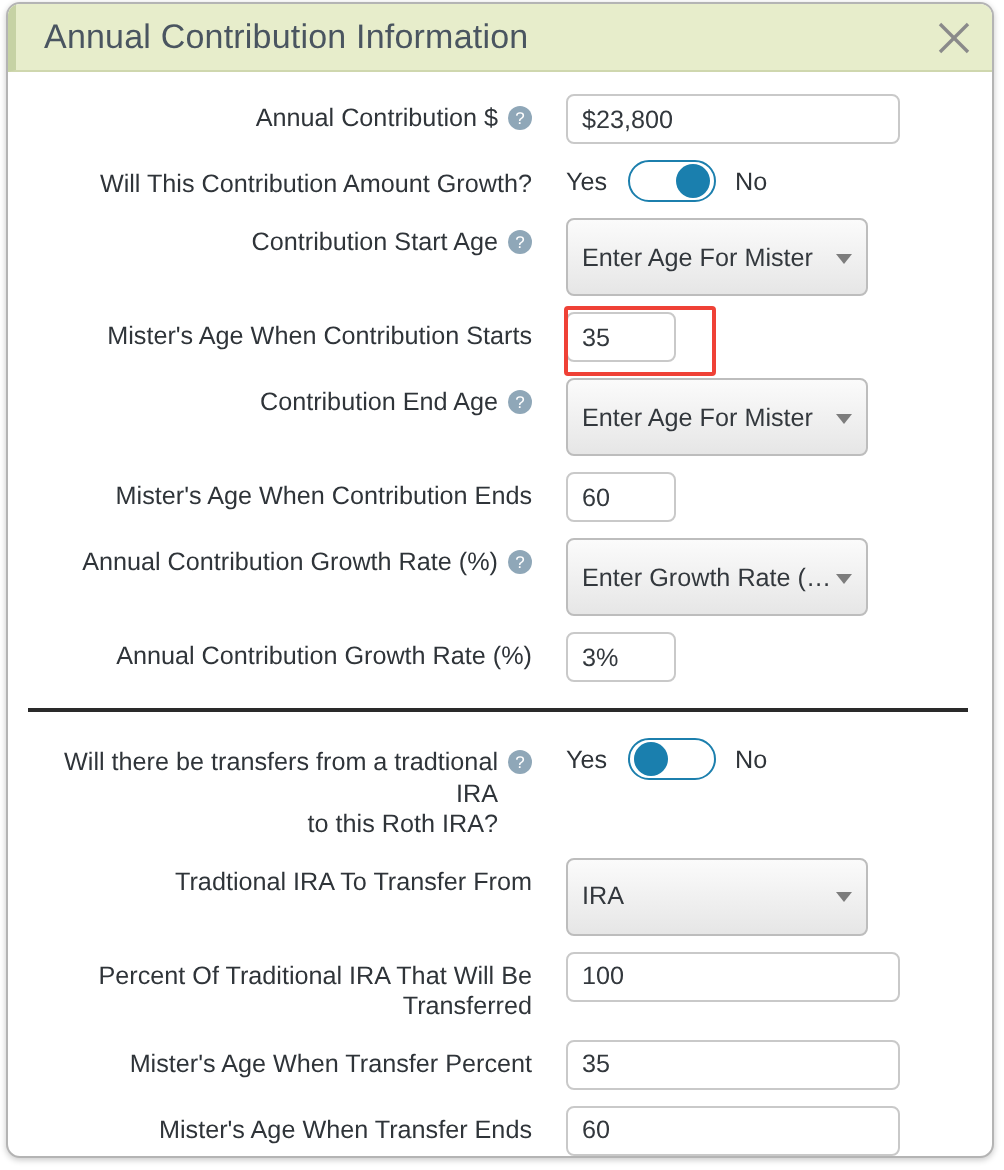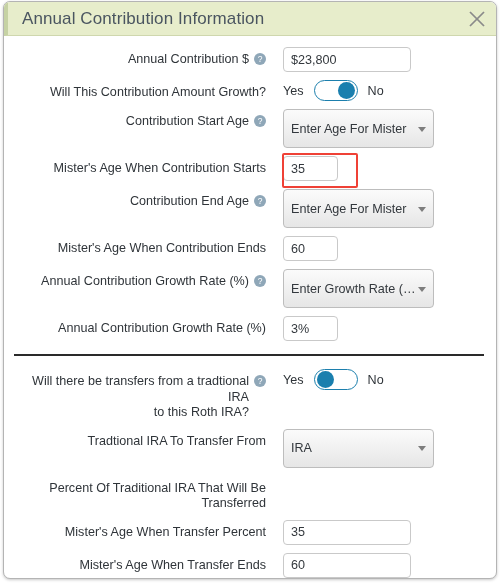--- a/index.html
+++ b/index.html
@@ -112,21 +112,21 @@
     box-sizing: border-box;
     border: 1px solid #c9c9c9;
     border-radius: 4px;
     background: #ffffff;
     font-family: "Liberation Sans", sans-serif;
     font-size: 12.6px;
     color: #33383d;
     padding: 0 7px;
     outline: none;
   }
-  .txt.wide  { width: 128px; }
+  .txt.wide  { width: 167px; }
   .txt.narrow{ width: 55px; }
 
   
   .sel {
     height: 39px;
     box-sizing: border-box;
     border: 1px solid #bdbdbd;
     border-radius: 4px;
     background: linear-gradient(#fbfbfb, #e6e6e6);
     font-size: 12.6px;
@@ -368,20 +368,23 @@
               <span>IRA</span>
               <span class="arrow"></span>
             </div>
           </div>
         </div>
         <div class="row">
           <div class="lbl-wrap">
             <span class="lbl">Percent Of Traditional IRA That Will Be
 Transferred</span>
           </div>
+          <div class="ctrl-wrap">
+            <input type="text" class="txt wide" value="100" style="">
+          </div>
         </div>
         <div class="row">
           <div class="lbl-wrap">
             <span class="lbl">Mister's Age When Transfer Percent</span>
           </div>
           <div class="ctrl-wrap">
             <input type="text" class="txt wide" value="35" style="">
           </div>
         </div>
         <div class="row">

